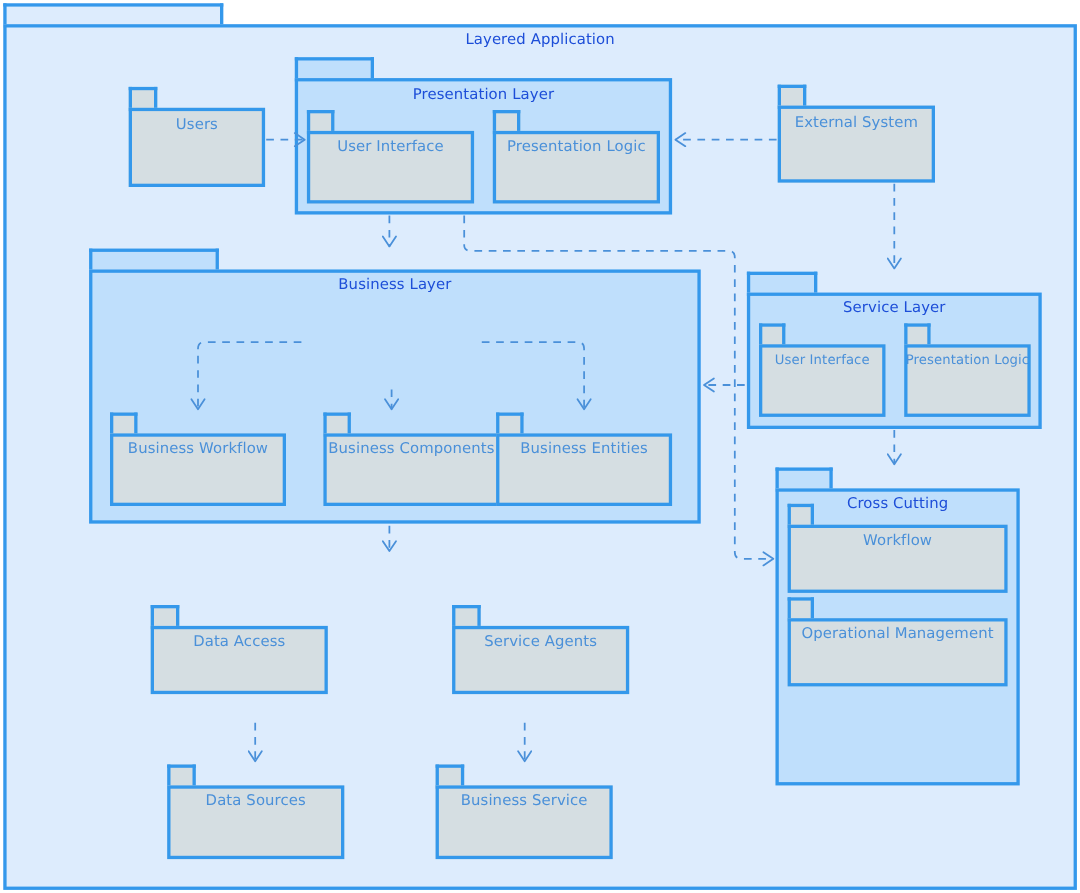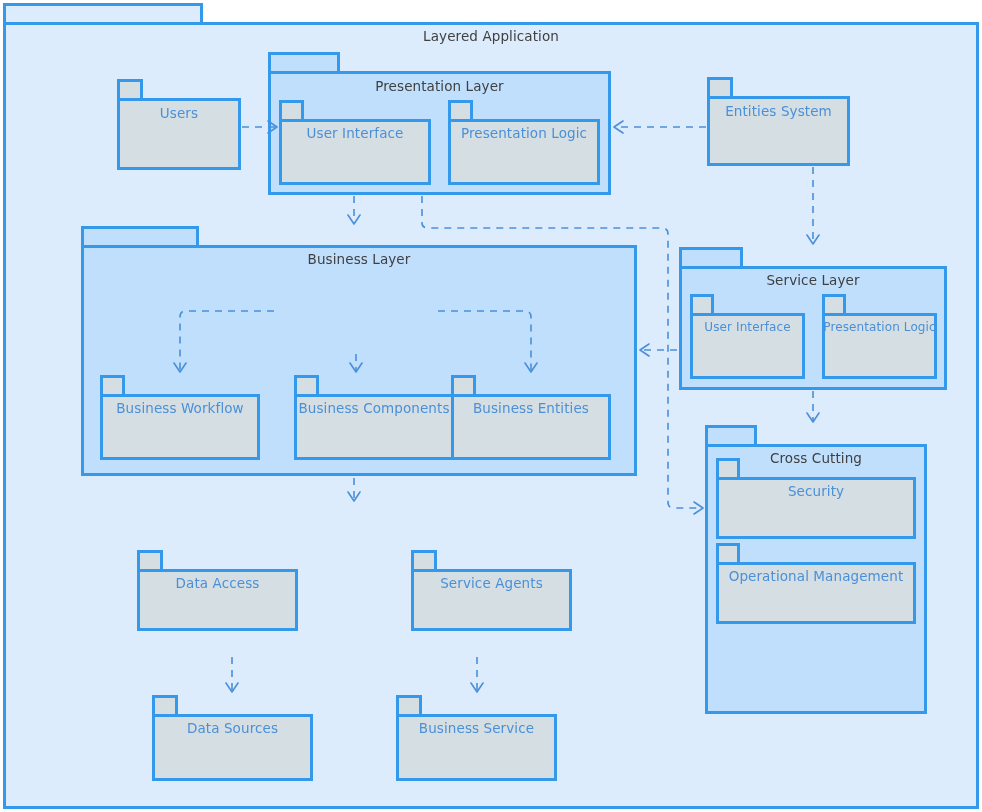--- a/index.html
+++ b/index.html
@@ -5,21 +5,21 @@
 <style>
   html,body{margin:0;padding:0;background:#ffffff;}
   body{font-family:"DejaVu Sans","Liberation Sans",sans-serif;}
   #canvas{position:relative;width:982px;height:812px;overflow:hidden;background:#ffffff;}
   svg.links{position:absolute;left:0;top:0;width:982px;height:812px;pointer-events:none;}
 
   
   .pkg{position:absolute;box-sizing:border-box;}
   .pkg .tab{position:absolute;box-sizing:border-box;border:3px solid #3498eb;border-bottom:none;}
   .pkg .body{position:absolute;box-sizing:border-box;border:3px solid #3498eb;}
-  .pkg .label{position:absolute;left:0;right:0;text-align:center;color:#404040;
+  .pkg .label{position:absolute;left:0;right:0;text-align:center;color:#1d4ed8;
                font-size:13.5px;line-height:16px;letter-spacing:.1px;white-space:nowrap;}
 
   
   .pkg.container > .tab{background:#bfdffc;}
   .pkg.container > .body{background:#bfdffc;}
   
   .pkg.frame > .tab{background:#ddecfd;}
   .pkg.frame > .body{background:#ddecfd;}
   
   .pkg.leaf > .tab{background:#d5dee2;}
@@ -57,21 +57,21 @@
 
   <div class="pkg leaf" style="left:448px;top:100px;width:152px;height:85px;">
     <div class="tab" style="left:0px;top:0px;width:25px;height:22px;"></div>
     <div class="body" style="left:0px;top:19px;width:152px;height:66px;"></div>
     <div class="label" style="top:25px;">Presentation Logic</div>
   </div>
 
   <div class="pkg leaf" style="left:707px;top:77px;width:143px;height:89px;">
     <div class="tab" style="left:0px;top:0px;width:26px;height:22px;"></div>
     <div class="body" style="left:0px;top:19px;width:143px;height:70px;"></div>
-    <div class="label" style="top:26px;">Entities System</div>
+    <div class="label" style="top:26px;">External System</div>
   </div>
 
   <div class="pkg container" style="left:81px;top:226px;width:556px;height:250px;">
     <div class="tab" style="left:0px;top:0px;width:118px;height:22px;"></div>
     <div class="body" style="left:0px;top:19px;width:556px;height:231px;"></div>
     <div class="label" style="top:25px;">Business Layer</div>
   </div>
 
 
   <div class="pkg leaf" style="left:100px;top:375px;width:160px;height:85px;">
@@ -112,21 +112,21 @@
 
   <div class="pkg container" style="left:705px;top:425px;width:222px;height:289px;">
     <div class="tab" style="left:0px;top:0px;width:52px;height:22px;"></div>
     <div class="body" style="left:0px;top:19px;width:222px;height:270px;"></div>
     <div class="label" style="top:25px;">Cross Cutting</div>
   </div>
 
   <div class="pkg leaf" style="left:716px;top:458px;width:200px;height:81px;">
     <div class="tab" style="left:0px;top:0px;width:24px;height:22px;"></div>
     <div class="body" style="left:0px;top:19px;width:200px;height:62px;"></div>
-    <div class="label" style="top:25px;">Security</div>
+    <div class="label" style="top:25px;">Workflow</div>
   </div>
 
   <div class="pkg leaf" style="left:716px;top:543px;width:200px;height:81px;">
     <div class="tab" style="left:0px;top:0px;width:24px;height:22px;"></div>
     <div class="body" style="left:0px;top:19px;width:200px;height:62px;"></div>
     <div class="label" style="top:25px;">Operational Management</div>
   </div>
 
 
 

